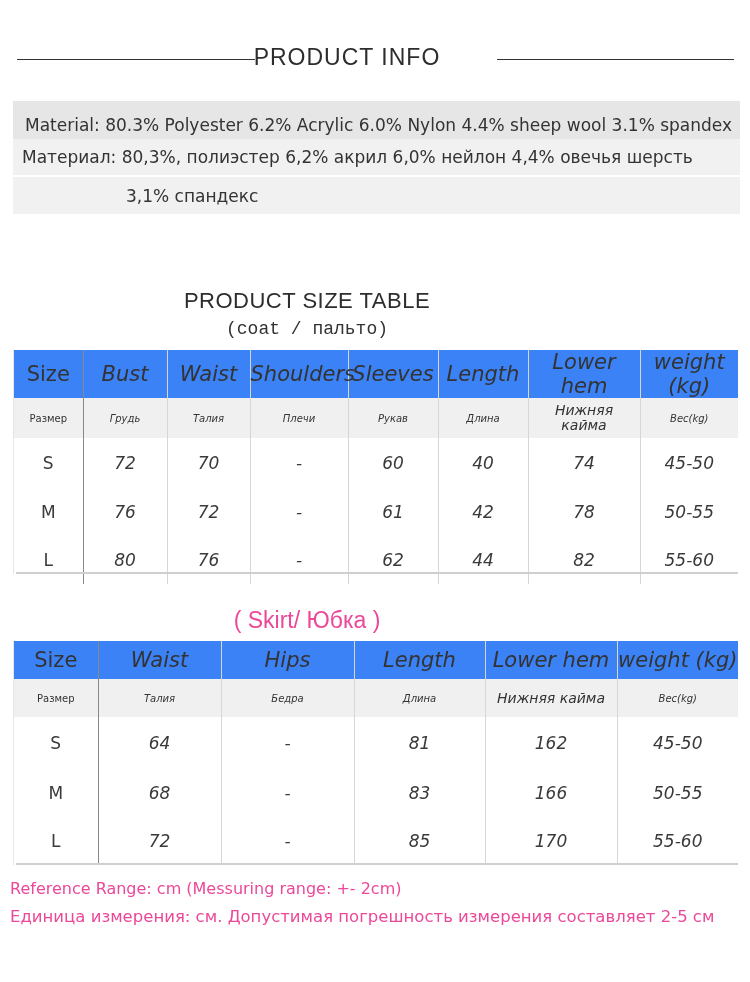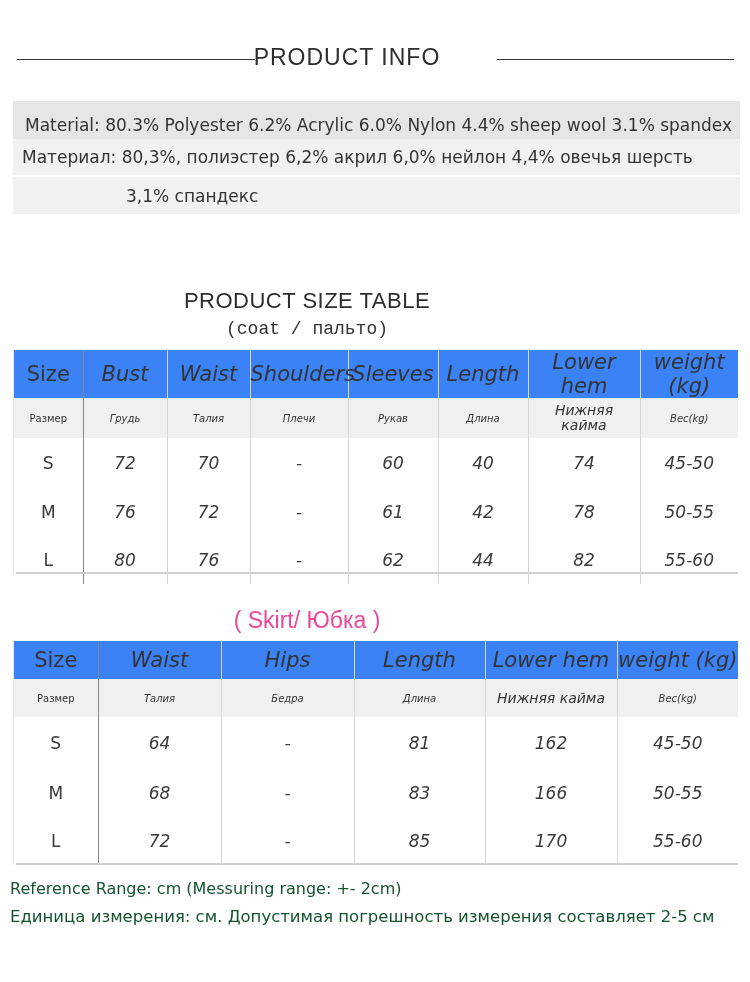--- a/index.html
+++ b/index.html
@@ -25,21 +25,21 @@
   .tbl td { text-align:center; vertical-align:middle; padding:0; color:#333; }
   .tbl tr.h1 td { background:#3b82f6; font-size:21px; }
   .tbl tr.h2 td { background:#f0f0f0; font-size:10px; }
   .tbl tr.body td { background:#ffffff; font-size:17px; color:#3a3a3a; }
   .tbl td + td { border-left:1px solid #d6d6d6;font-style:italic; }
   .tbl td.first-col + td { border-left:1px solid #888; }
   .tbl-bottom { position:absolute; height:2px; background:#cfcfcf; }
   .tbl-left { position:absolute; width:1px; background:#e6e6e6; }
 
   
-  .note { position:absolute; left:10px; font-size:16px; color:#14532d; white-space:nowrap; }
+  .note { position:absolute; left:10px; font-size:16px; color:#ec4899; white-space:nowrap; }
 </style>
 </head>
 <body>
 
 <div class="hdr-line" style="left:17px; width:238px;"></div>
 <div class="hdr-title">PRODUCT INFO</div>
 <div class="hdr-line" style="left:497px; width:237px;"></div>
 
 <div class="mat-row" style="top:101px; height:48px; background:#e6e6e6;">
   <span style="left:12px;">Material:  80.3% Polyester 6.2% Acrylic 6.0% Nylon 4.4% sheep wool 3.1% spandex</span>

